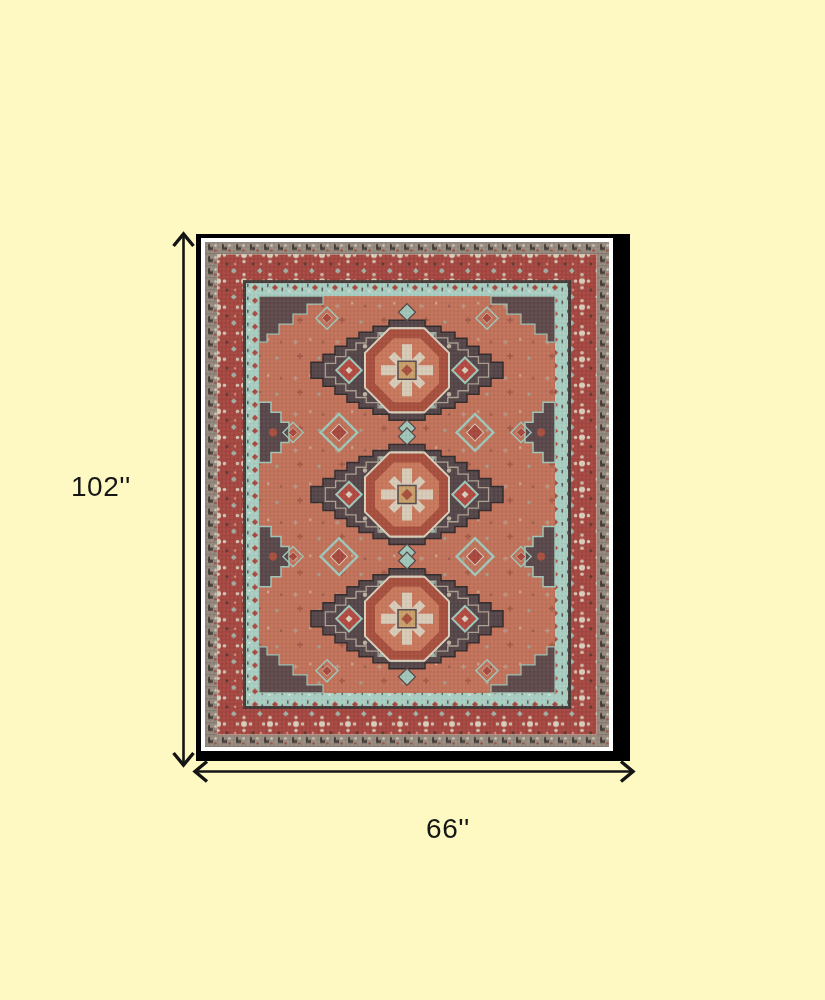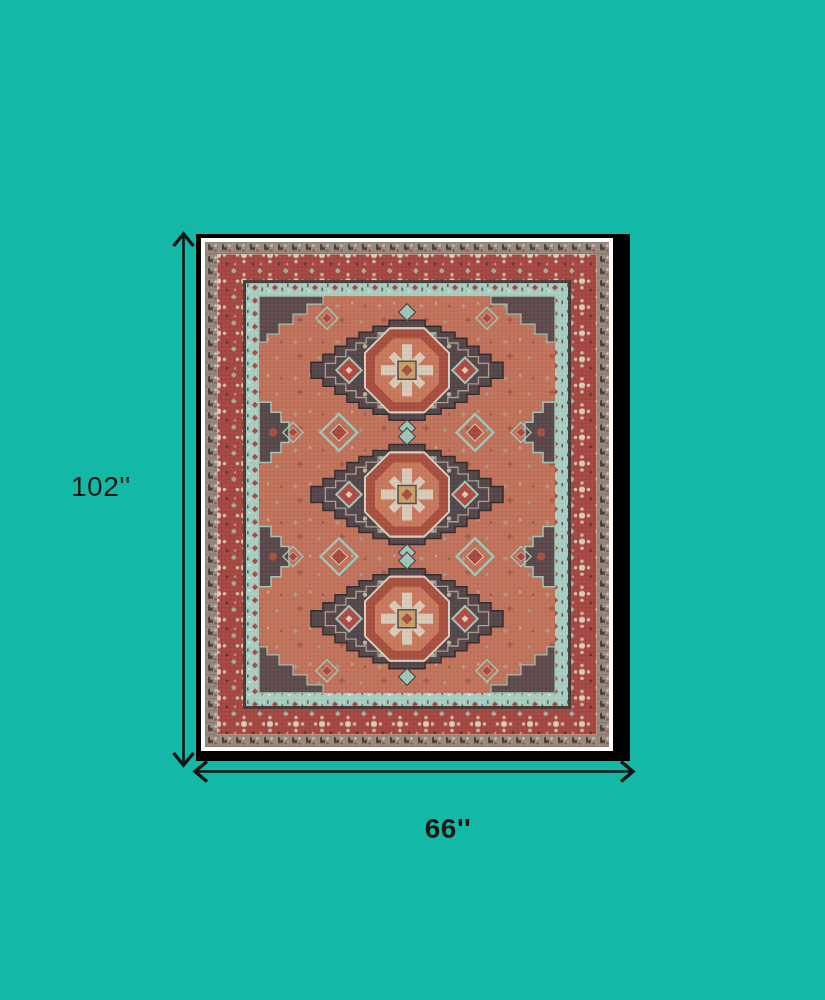--- a/index.html
+++ b/index.html
@@ -1,34 +1,34 @@
 <!DOCTYPE html>
 <html><head>
 <meta charset="utf-8">
 <style>
   html,body{margin:0;padding:0;background:#ffffff;}
   .canvas{
-    position:relative;width:825px;height:1000px;background:#14b8a6;
+    position:relative;width:825px;height:1000px;background:#fef9c3;
     font-family:"Liberation Sans", sans-serif;overflow:hidden;
   }
   .frame{
     position:absolute;left:196px;top:234px;width:434px;height:527px;
     background:#000000;box-sizing:border-box;
   }
   .rug-photo{
     position:absolute;left:5px;top:4px;width:412px;height:513px;
     background:#ffffff;box-sizing:border-box;padding:4px;
   }
   .rug-photo svg{display:block;}
   .dim-label{
     position:absolute;width:130px;text-align:center;
     font-size:28px;color:#161616;letter-spacing:0.5px;
   }
   .label-h{left:36px;top:471px;}
-  .label-w{left:383px;top:813px;font-weight:bold;}
+  .label-w{left:383px;top:813px;}
   .arrow{position:absolute;}
   .arrow-v{left:169px;top:229px;}
   .arrow-h{left:189px;top:757px;}
 </style>
 </head>
 <body>
 
 <div class="canvas">
 
   <div class="frame">

